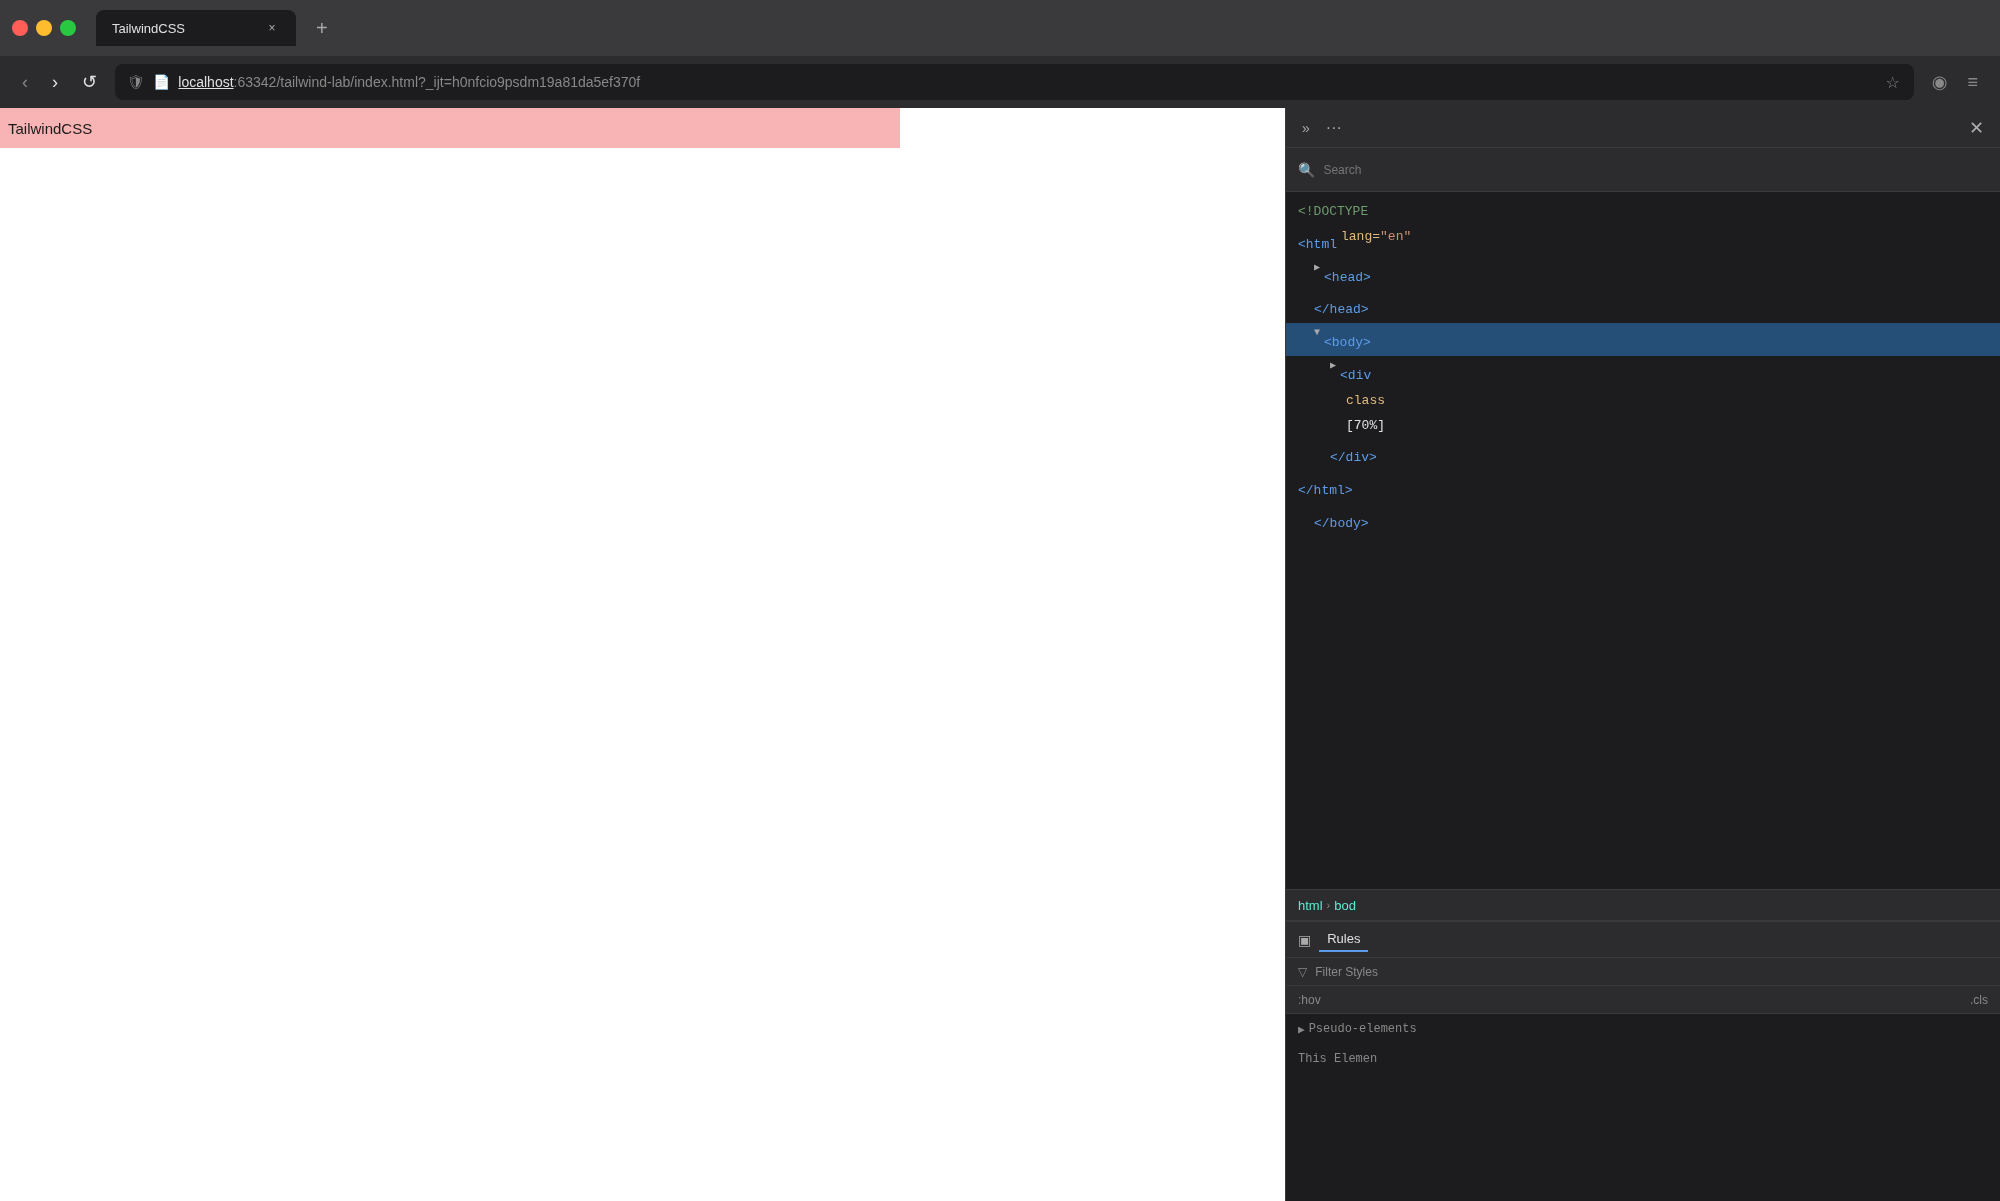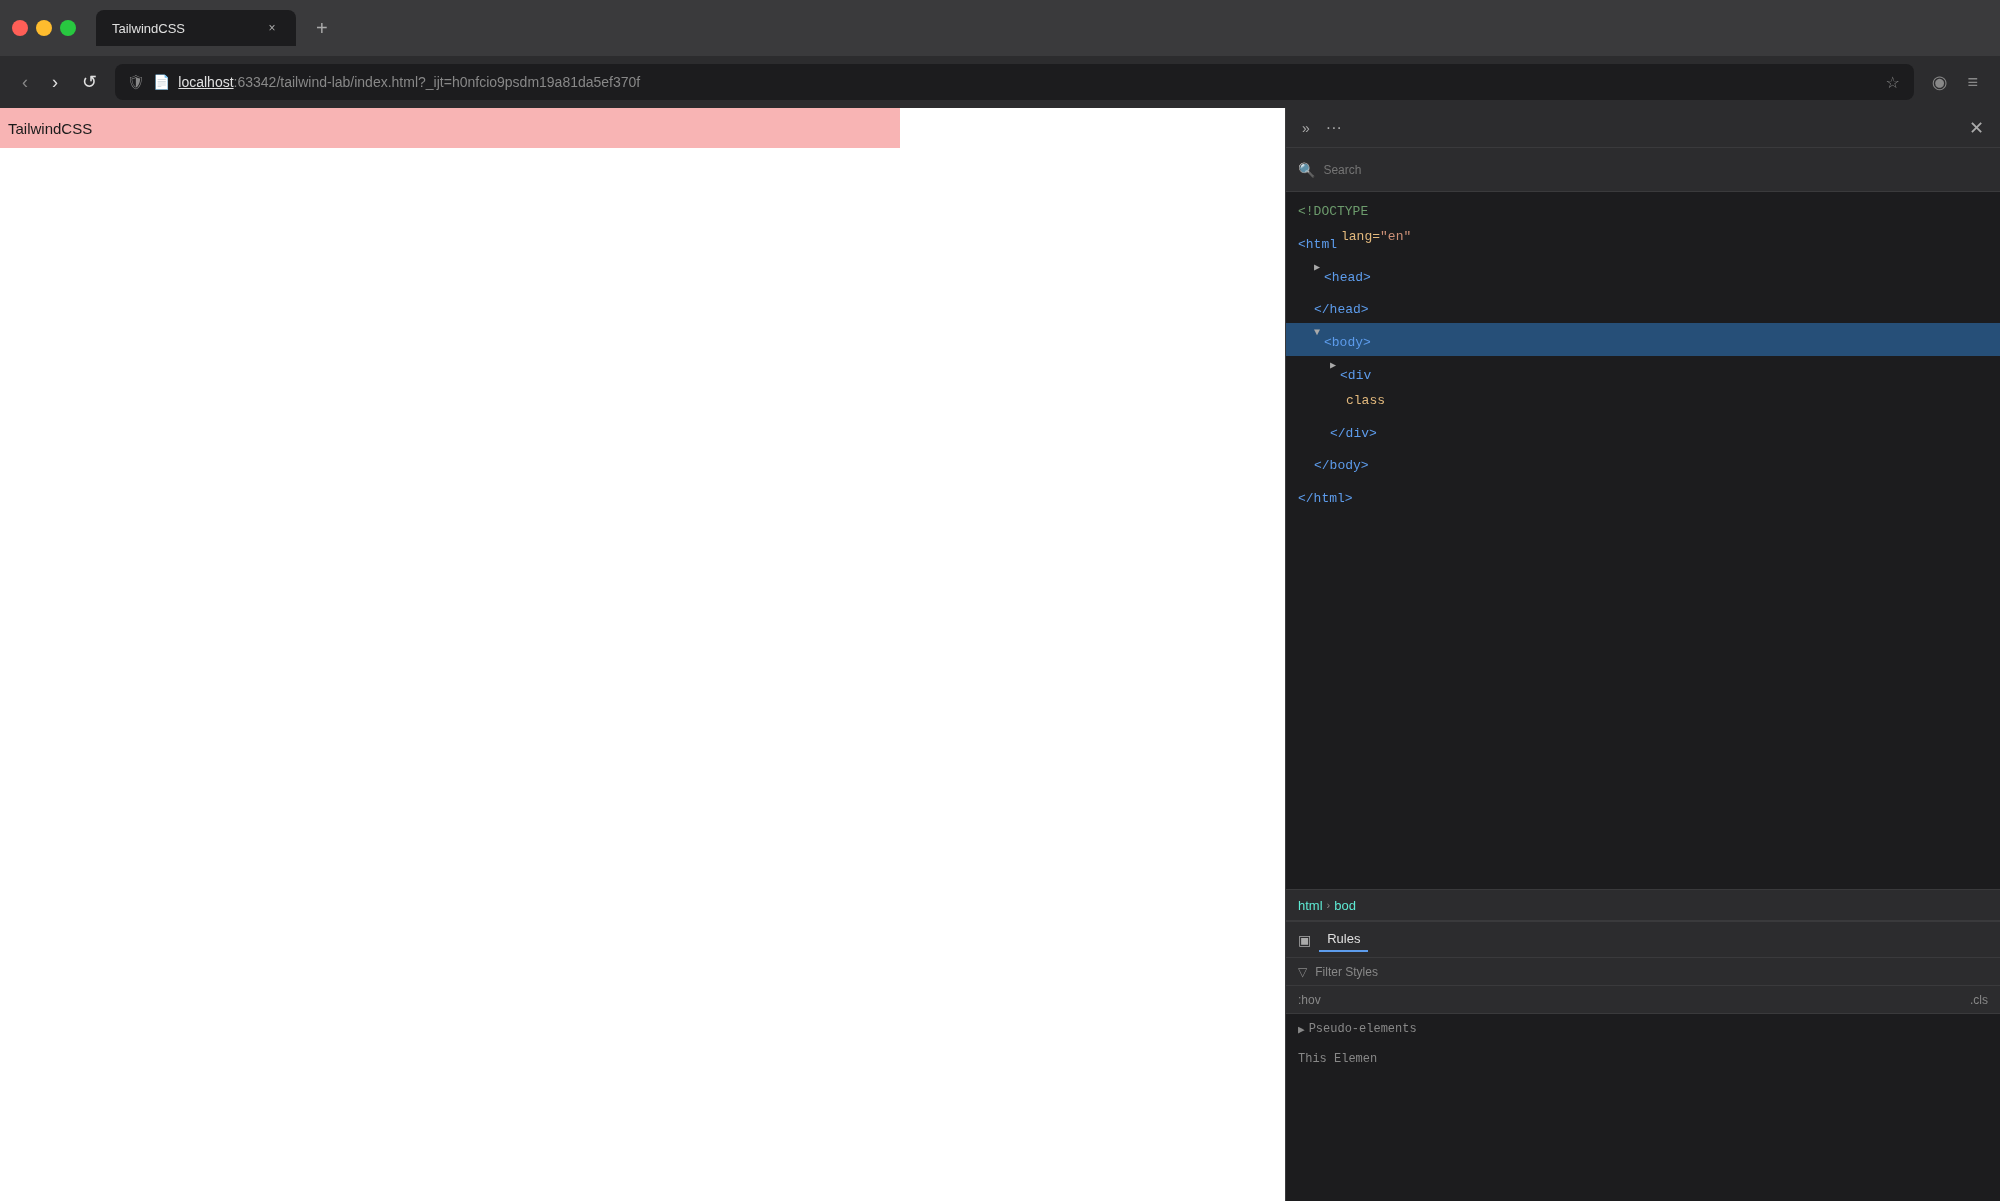--- a/index.html
+++ b/index.html
@@ -527,33 +527,37 @@
         <span class="dom-indent" style="width:32px;"></span>
         <span class="expand-arrow">▶</span>
         <span class="dom-tag">&lt;div</span>
       </div>
 
       <div class="dom-line">
         <span class="dom-indent" style="width:48px;"></span>
         <span class="dom-attr-name">class</span>
       </div>
 
+      <div class="dom-line">
+        <span class="dom-indent" style="width:48px;"></span>
+        <span class="dom-text">[70%]</span>
+      </div>
 
       <div class="dom-line">
         <span class="dom-indent" style="width:32px;"></span>
         <span class="dom-tag">&lt;/div&gt;</span>
       </div>
 
       <div class="dom-line">
+        <span class="dom-tag">&lt;/html&gt;</span>
+      </div>
+
+      <div class="dom-line">
         <span class="dom-indent" style="width:16px;"></span>
         <span class="dom-tag">&lt;/body&gt;</span>
-      </div>
-
-      <div class="dom-line">
-        <span class="dom-tag">&lt;/html&gt;</span>
       </div>
 
     </div>
 
     <div class="devtools-breadcrumb">
       <span class="breadcrumb-item">html</span>
       <span class="breadcrumb-sep">›</span>
       <span class="breadcrumb-item">bod</span>
     </div>
 

